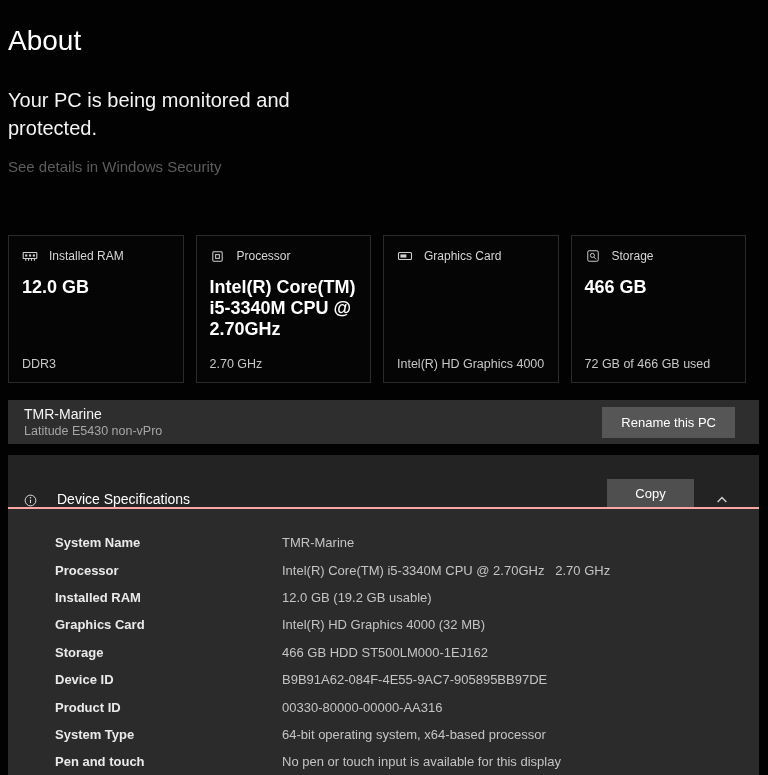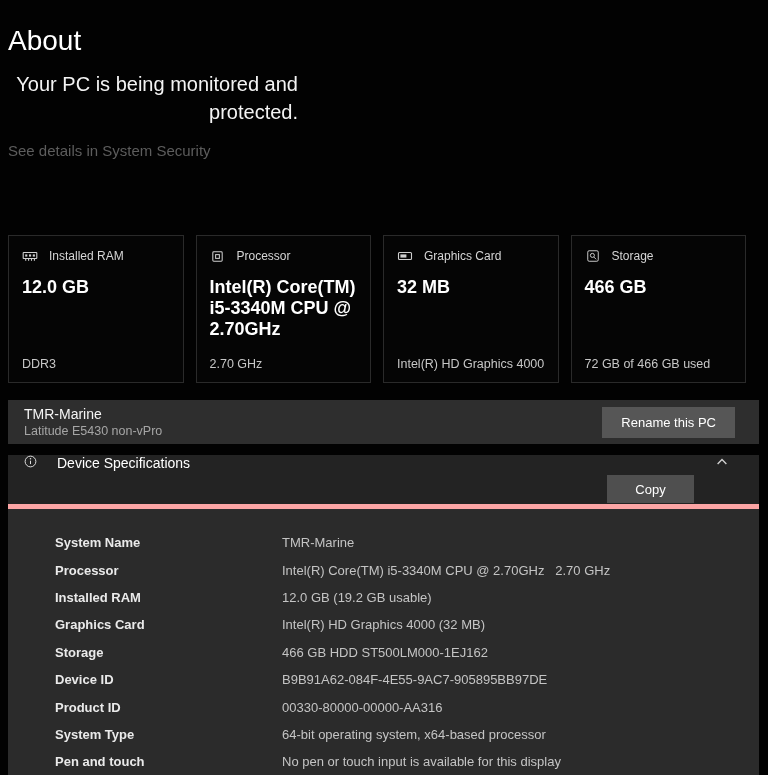--- a/index.html
+++ b/index.html
@@ -6,21 +6,21 @@
   html,body { background:#000; }
   body { font-family:"Liberation Sans","DejaVu Sans",sans-serif; }
   #screen {
     position:relative; width:768px; height:775px; overflow:hidden;
     background:#020202; color:#fff;padding-left:28px;
   }
 
   
   .hero { position:absolute; top:24px; left:8px; right:8px; }
   .hero h1 { font-size:28px; font-weight:400; line-height:34px; color:#ffffff; }
-  .hero .subtitle { margin-top:12px; font-size:20px; font-weight:400; line-height:28px; color:#f4f4f4; max-width:290px;text-align:right; }
+  .hero .subtitle { margin-top:28px; font-size:20px; font-weight:400; line-height:28px; color:#f4f4f4; max-width:290px; }
   .hero .sec-link { display:inline-block; margin-top:16px; font-size:15px; color:#5d5d5d; text-decoration:none; cursor:pointer; }
 
   
   .cards { position:absolute; top:235px; left:8px; width:738px; height:148px; display:flex; gap:12px; }
   .card {
     flex:1 1 0; background:#050505; border:1px solid #2a2a2a;
     padding:12px 13px 11px 13px; display:flex; flex-direction:column;
   }
   .card-head { display:flex; align-items:center; gap:11px; color:#d8d8d8; }
   .card-head .ico { width:16px; height:16px; display:flex; align-items:center; justify-content:center; color:#cfcfcf; }
@@ -38,42 +38,42 @@
   .device-model { font-size:12.5px; color:#a6a6a6; line-height:16px; }
   .btn {
     font-family:inherit; font-size:13px; color:#ffffff; background:#565656;
     border:none; cursor:pointer; text-align:center;
   }
   .rename-btn { margin-left:auto; height:31px; padding:0 19px; }
 
   
   .spec-panel { position:absolute; top:455px; left:8px; width:751px; height:320px; background:#2b2b2b; }
   .spec-header {
-    height:54px; background:#232323; border-bottom:5px solid #fca5a5;
-    display:flex; align-items:flex-start; padding:0 30px 0 16px;
+    height:54px; background:#232323; border-bottom:2px solid #fca5a5;
+    display:flex; align-items:flex-end; padding:0 30px 0 16px;
   }
   .spec-header .ico { width:13px; height:13px; color:#e0e0e0; display:flex; }
   .spec-title { margin-left:20px; font-size:14px; color:#ffffff; }
   .copy-btn { margin-left:auto; width:87px; height:28px; background:#4f4f4f;margin-top:20px; }
   .chev { margin-left:21px; width:14px; height:14px; color:#cfcfcf; display:flex; cursor:pointer; }
 
   .spec-table { padding:20px 10px 0 47px; }
   .spec-row { display:grid; grid-template-columns:227px 1fr; align-items:center; height:27.4px; }
   .spec-row .k { font-size:13px; font-weight:700; color:#eaeaea; }
   .spec-row .v { font-size:13px; color:#c4c4c4; white-space:pre; }
 </style>
 </head>
 <body>
 
 <div id="screen">
 
   <div class="hero">
     <h1>About</h1>
     <div class="subtitle">Your PC is being monitored and protected.</div>
-    <a class="sec-link">See details in System Security</a>
+    <a class="sec-link">See details in Windows Security</a>
   </div>
 
   <div class="cards">
 
     <div class="card">
       <div class="card-head">
         <span class="ico">
           <svg viewBox="0 0 16 16" width="16" height="16">
               <rect x="1.2" y="4.5" width="13.6" height="6" rx="0.6" fill="none" stroke="currentColor" stroke-width="1.1"></rect>
               <path d="M3.7 10.5v2.3 M6.6 10.5v2.3 M9.5 10.5v2.3 M12.4 10.5v2.3" stroke="currentColor" stroke-width="1.1" fill="none"></path>
@@ -105,21 +105,20 @@
     <div class="card">
       <div class="card-head">
         <span class="ico">
           <svg viewBox="0 0 16 16" width="16" height="16">
               <rect x="1.5" y="4.5" width="13" height="7" rx="1" fill="none" stroke="currentColor" stroke-width="1.1"></rect>
               <rect x="3.4" y="6.4" width="6" height="3.2" fill="currentColor"></rect>
             </svg>
         </span>
         <span class="card-label">Graphics Card</span>
       </div>
-      <div class="card-value">32 MB</div>
       <div class="card-footer">Intel(R) HD Graphics 4000</div>
     </div>
 
     <div class="card">
       <div class="card-head">
         <span class="ico">
           <svg viewBox="0 0 16 16" width="14" height="14">
               <rect x="2" y="2" width="12" height="12" rx="1.6" fill="none" stroke="currentColor" stroke-width="1.1"></rect>
               <circle cx="7.3" cy="7.3" r="2.3" fill="none" stroke="currentColor" stroke-width="1.1"></circle>
               <path d="M9 9.2l2.6 2.6" stroke="currentColor" stroke-width="1.1" fill="none"></path>

